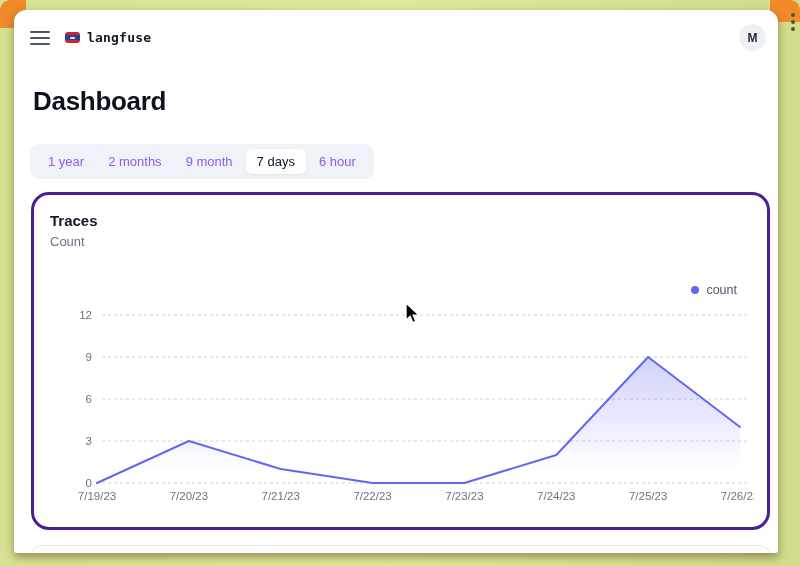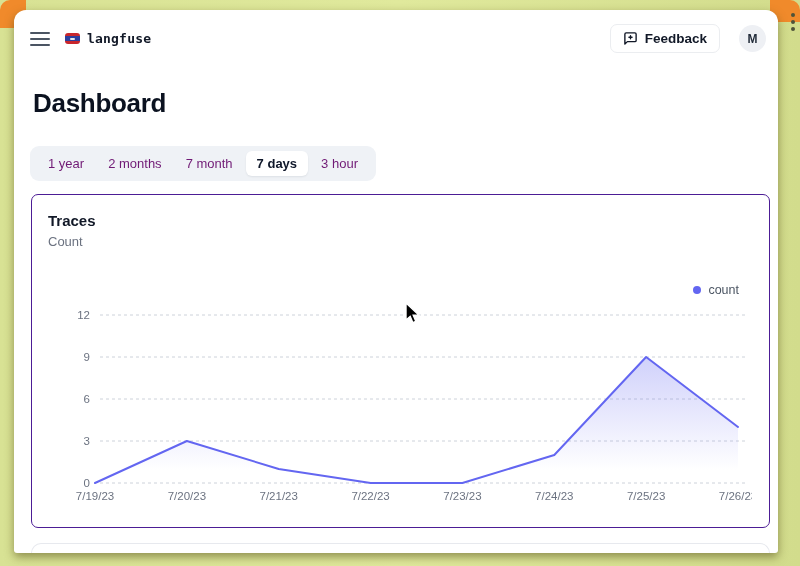--- a/index.html
+++ b/index.html
@@ -36,25 +36,25 @@
   .brand-name { font-family:"DejaVu Sans Mono", monospace; font-weight:bold; font-size:13px; color:#111827; letter-spacing:.2px; }
   .feedback-btn { display:flex; align-items:center; gap:7px; border:1px solid #ebedf0; background:#fff; border-radius:7px; padding:6px 12px; font-size:13.5px; font-weight:600; color:#111827; cursor:pointer; font-family:inherit; }
   .feedback-btn svg { display:block; }
   .avatar { width:27px; height:27px; border-radius:50%; background:#eef0f4; color:#1f2937; font-size:12px; font-weight:600; display:flex; align-items:center; justify-content:center; margin-left:19px; cursor:pointer; }
 
   
   .page-title { font-size:26px; font-weight:700; color:#0b1220; margin:35px 0 0 19px; letter-spacing:-.3px; }
 
   
   .tabs { display:inline-flex; align-items:center; gap:2px; background:#eff2f6; border-radius:9px; padding:5px 7px; margin:27px 0 0 16px; }
-  .tab { border:none; background:transparent; font-family:inherit; font-size:13px; color:#701a75; padding:5px 11px; border-radius:6px; cursor:pointer; white-space:nowrap; }
-  .tab.active { background:#fff; color:#0f172a; font-weight:700; box-shadow:0 1px 2px rgba(15,23,42,.08); }
+  .tab { border:none; background:transparent; font-family:inherit; font-size:13px; color:#8b5cf6; padding:5px 11px; border-radius:6px; cursor:pointer; white-space:nowrap; }
+  .tab.active { background:#fff; color:#0f172a; font-weight:400; box-shadow:0 1px 2px rgba(15,23,42,.08); }
 
   
-  .card { margin:13px 8px 0 17px; border:1px solid #4c1d95; border-radius:7px; padding:17px 16px 20px 16px; background:#fff; }
+  .card { margin:13px 8px 0 17px; border:3px solid #4c1d95; border-radius:18px; padding:17px 16px 20px 16px; background:#fff; }
   .card-title { font-size:15px; font-weight:700; color:#111827; }
   .card-subtitle { font-size:13px; color:#6b7280; margin-top:5px; }
   .legend-row { display:flex; justify-content:flex-end; align-items:center; margin:34px 14px 6px 0; }
   .legend-item { display:flex; align-items:center; gap:7px; font-size:12.5px; color:#4b5563; }
   .legend-dot { width:8px; height:8px; border-radius:50%; }
   .chart-wrap svg { display:block; }
   .grid { stroke:#cdd2da; stroke-width:1; stroke-dasharray:3 3; }
   .ytick, .xtick { fill:#6b7280; font-size:11.5px; font-family:"Liberation Sans", sans-serif; }
   .series-line { fill:none; stroke-width:2; stroke-linejoin:round; stroke-linecap:round; }
 
@@ -85,44 +85,34 @@
             <span></span>
             <span></span>
             <span></span>
           </button>
         <div class="brand">
           <span class="logo-mark"></span>
           <span class="brand-name">langfuse</span>
         </div>
       </div>
       <div class="topbar-right">
-        <button class="feedback-btn">
-          <span>
-            <svg width="15" height="15" viewBox="0 0 24 24" fill="none" stroke="#111827" stroke-width="2.2" stroke-linecap="round" stroke-linejoin="round">
-              <path d="M21 15a2 2 0 0 1-2 2H7l-4 4V5a2 2 0 0 1 2-2h14a2 2 0 0 1 2 2z"></path>
-              <line x1="12" y1="7.5" x2="12" y2="12.5"></line>
-                <line x1="9.5" y1="10" x2="14.5" y2="10"></line>
-            </svg>
-          </span>
-          <span>Feedback</span>
-        </button>
         <div class="avatar">M</div>
       </div>
     </div>
 
     
     <h1 class="page-title">Dashboard</h1>
 
     
     <div class="tabs">
       <button class="tab">1 year</button>
       <button class="tab">2 months</button>
-      <button class="tab">7 month</button>
+      <button class="tab">9 month</button>
       <button class="tab active">7 days</button>
-      <button class="tab">3 hour</button>
+      <button class="tab">6 hour</button>
     </div>
 
     
     <div class="card">
       <div class="card-title">Traces</div>
       <div class="card-subtitle">Count</div>
 
       <div class="legend-row">
         <div class="legend-item">
           <span class="legend-dot" id="legend-dot" style="background: rgb(99, 102, 241);"></span>

